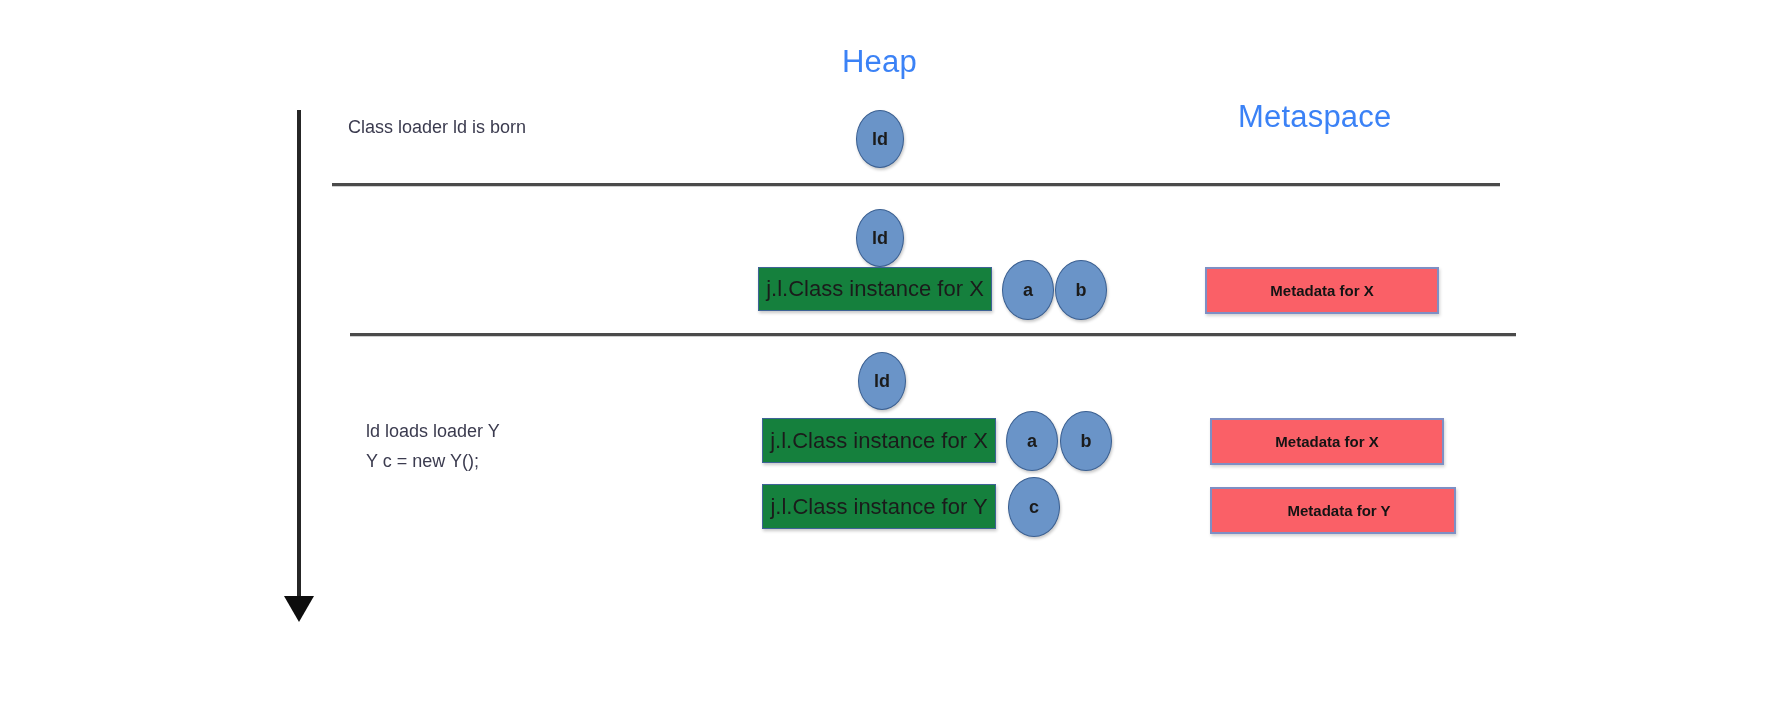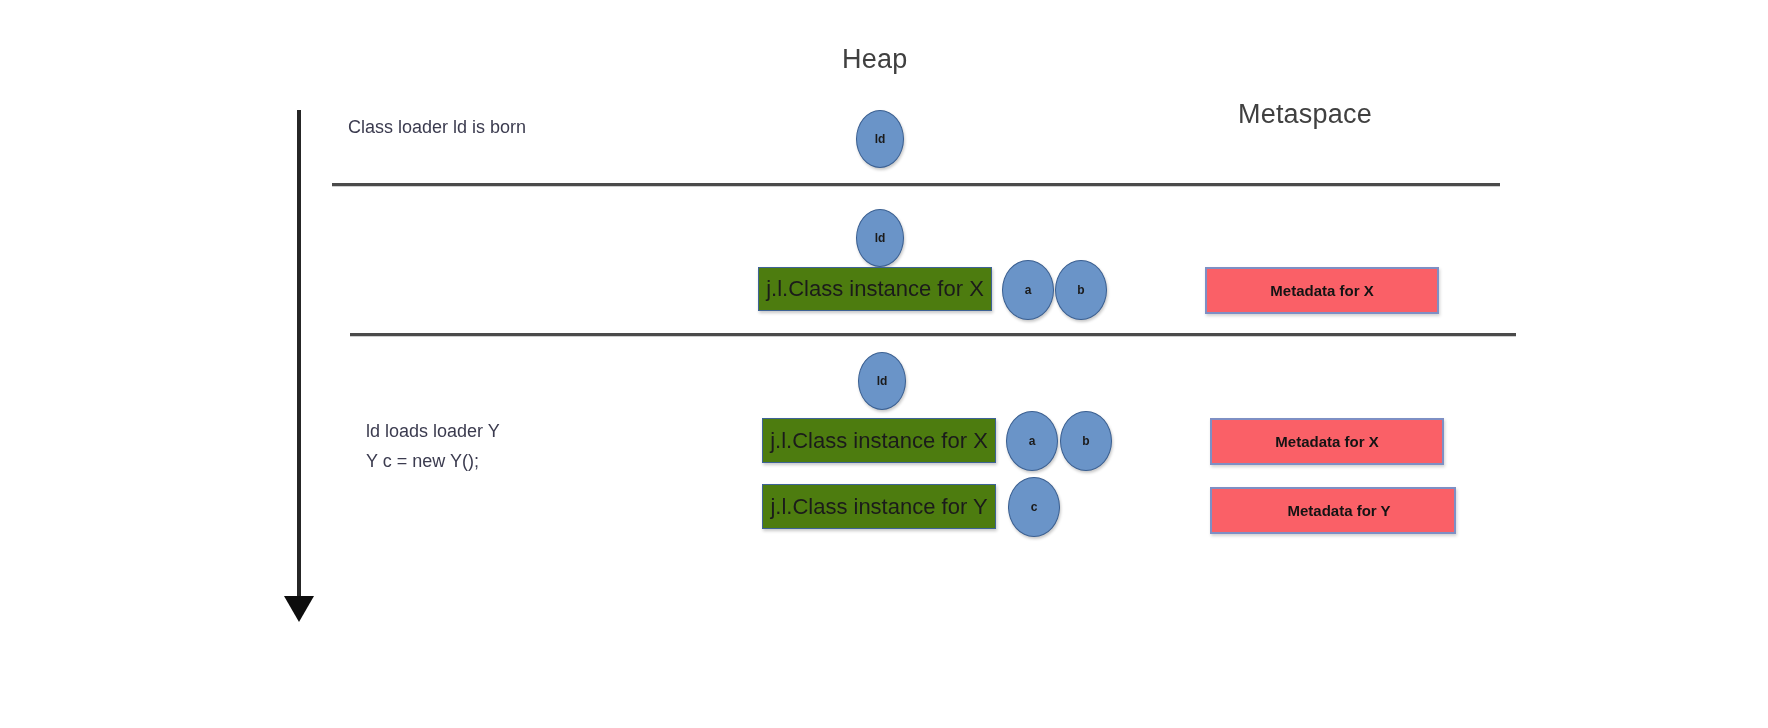--- a/index.html
+++ b/index.html
@@ -15,22 +15,22 @@
     position: relative;
     width: 1768px;
     height: 728px;
     background: #ffffff;
     overflow: hidden;
   }
 
   
   .col-header {
     position: absolute;
-    font-size: 27px;
-    color: #404040;
+    font-size: 31px;
+    color: #3b82f6;
     letter-spacing: 0.2px;
     white-space: nowrap;
   }
   #header-heap      { left: 842px;  top: 44px; }
   #header-metaspace { left: 1238px; top: 53px; margin-top: 46px; }
 
   
   #timeline-line {
     position: absolute;
     left: 297px;
@@ -74,31 +74,31 @@
 
   
   .ellipse {
     position: absolute;
     background: #6a94c8;
     border: 1px solid #3a5f91;
     border-radius: 50%;
     display: flex;
     align-items: center;
     justify-content: center;
-    font-size: 12px;
+    font-size: 18px;
     font-weight: bold;
     color: #1b1b1b;
     box-shadow: 1px 2px 3px rgba(0,0,0,0.22);
   }
   .ellipse.loader { width: 46px; height: 56px; }
   .ellipse.ref    { width: 50px; height: 58px; }
 
   .blue-box {
     position: absolute;
-    background: #4d7c0f;
+    background: #15803d;
     border: 1px solid #3e6396;
     display: flex;
     align-items: center;
     justify-content: center;
     font-size: 22px;
     color: #1b1b1b;
     box-shadow: 1px 2px 3px rgba(0,0,0,0.22);
   }
   .red-box {
     position: absolute;

